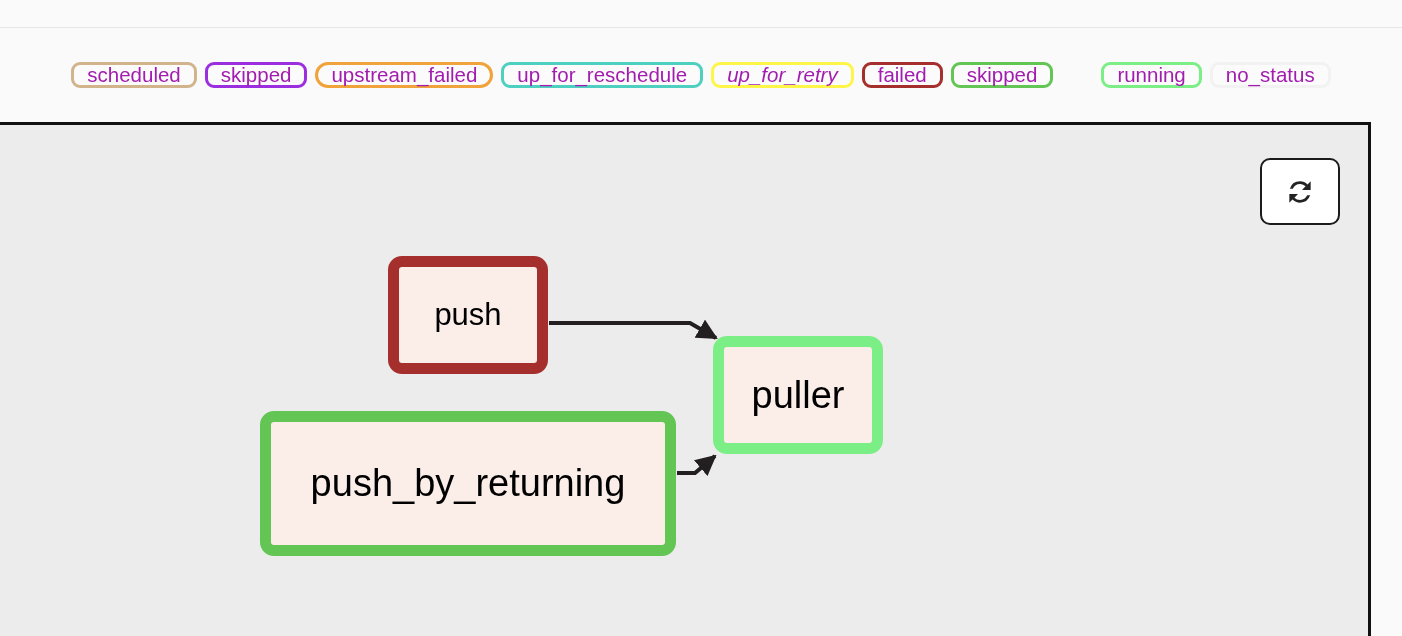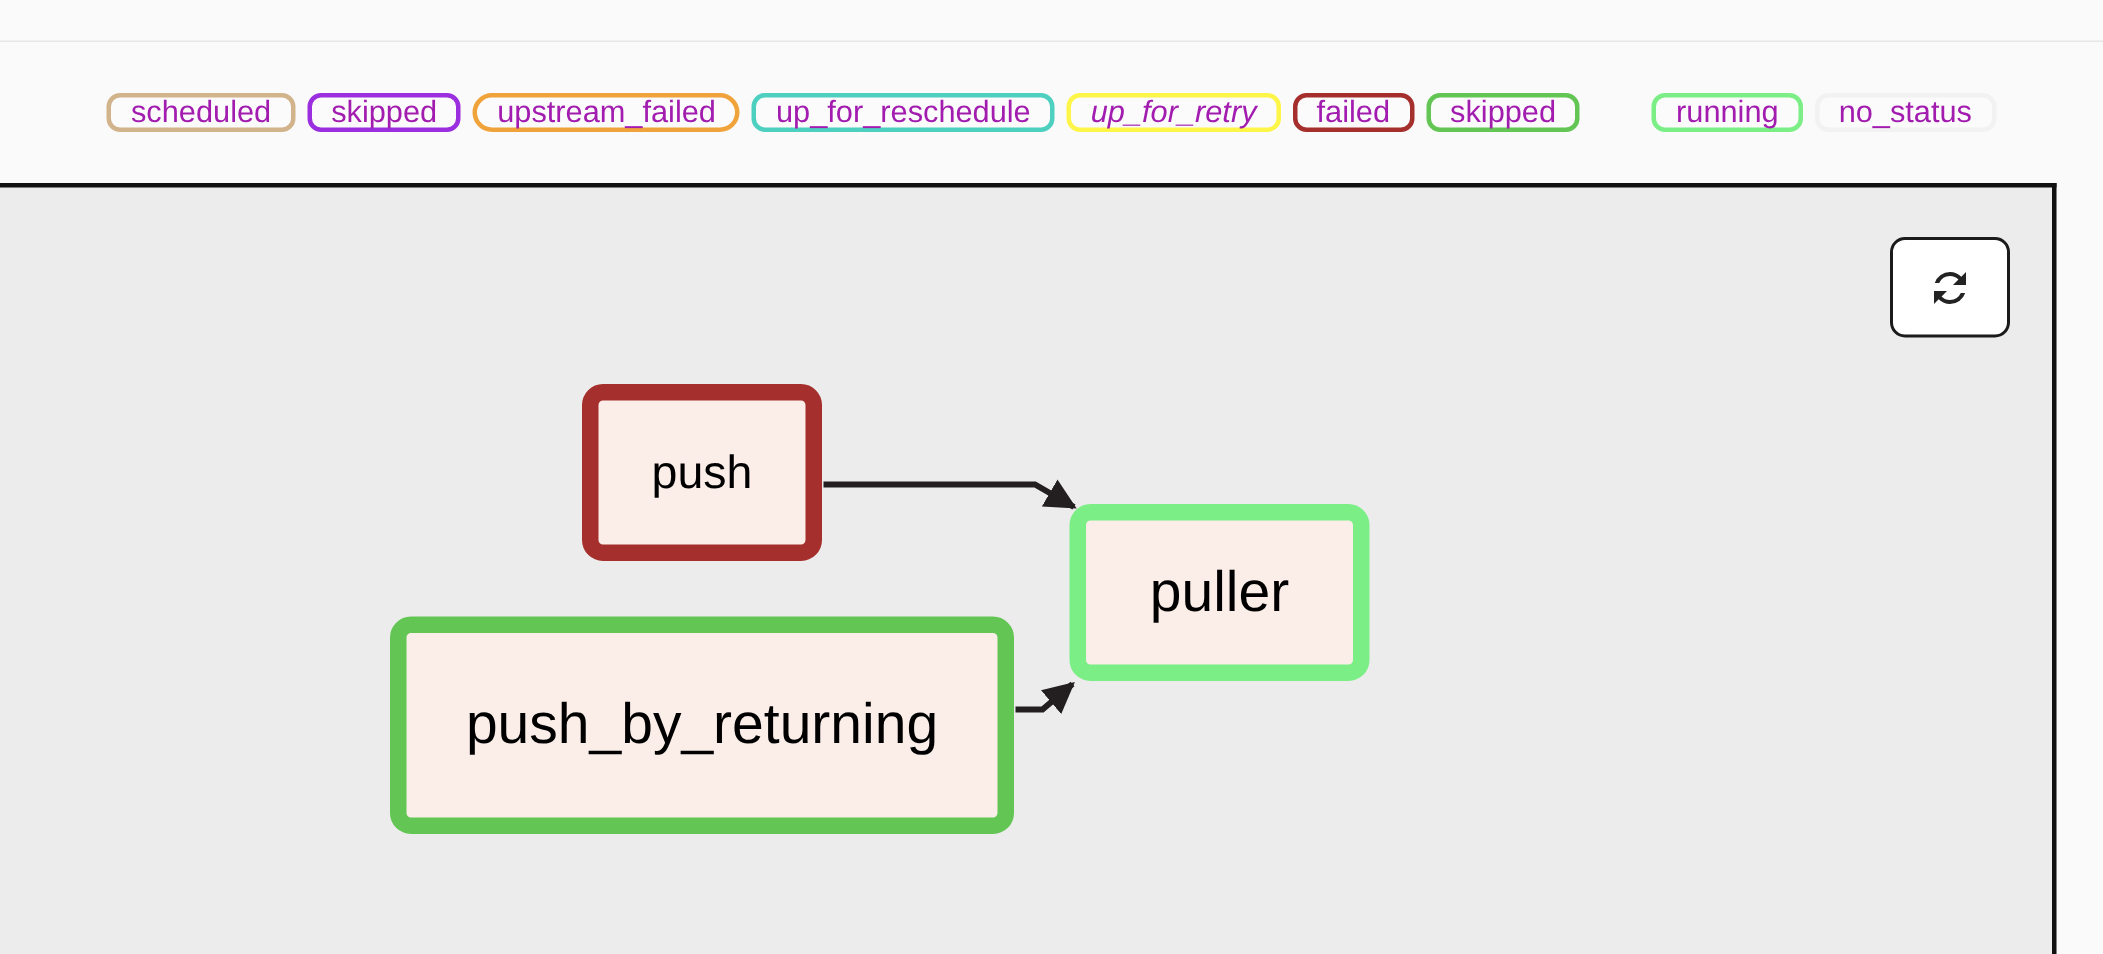--- a/index.html
+++ b/index.html
@@ -82,21 +82,21 @@
     left: 388px; top: 256px; width: 160px; height: 118px;
     border-width: 11px; border-color: #A52F2C;
     font-size: 31px;
   }
   #node-push-by-returning {
     left: 260px; top: 411px; width: 416px; height: 145px;
     border-width: 11px; border-color: #62C554;
     font-size: 38px;
   }
   #node-puller {
-    left: 713px; top: 336px; width: 200px; height: 118px;
+    left: 713px; top: 336px; width: 170px; height: 118px;
     border-width: 11px; border-color: #7BEE86;
     font-size: 38px;
   }
 
   
   .edges {
     position: absolute; left: 0; top: 0;
     width: 1371px; height: 514px;
     pointer-events: none;
   }

